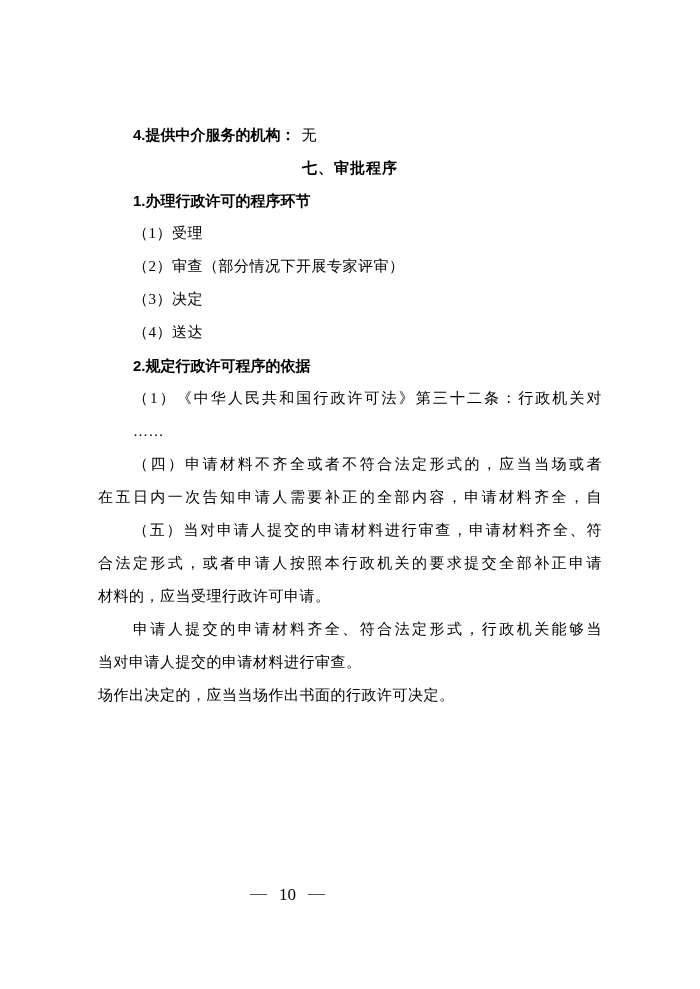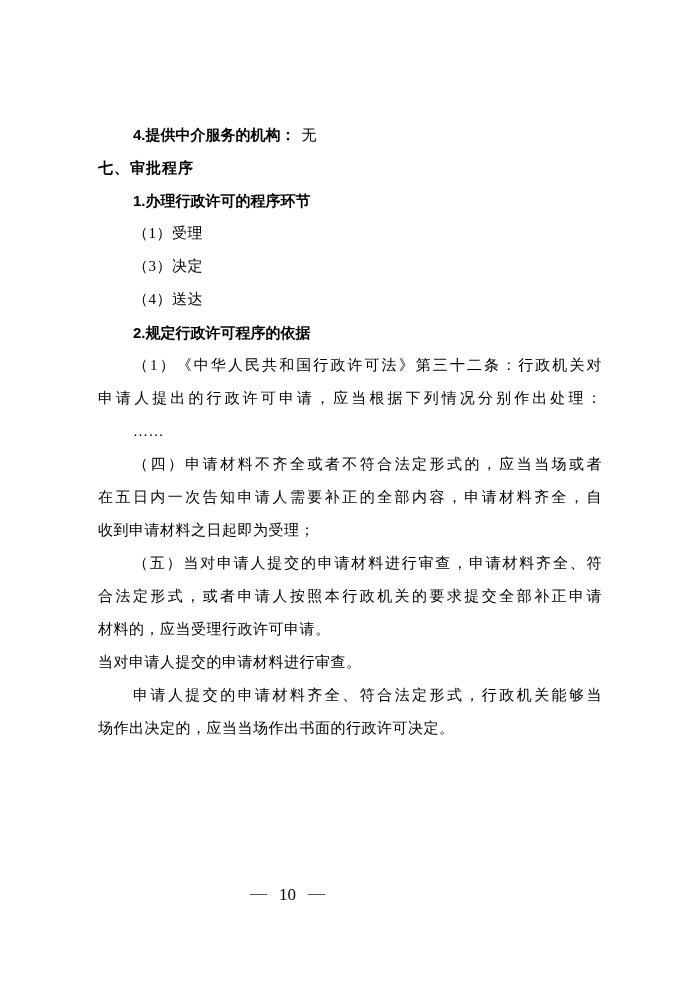--- a/index.html
+++ b/index.html
@@ -39,20 +39,21 @@
     font-weight: 700;
     font-family: "Liberation Sans", "DejaVu Sans", sans-serif;
     letter-spacing: 0;
   }
   .kv-value {
     font-weight: 400;
     margin-left: 6px;
   }
   .h1 {
     letter-spacing: 1px;
+    text-align: center;
   }
   .footer {
     position: absolute;
     top: 884px;
     left: 0;
     width: 575px;
     text-align: center;
     font-size: 17px;
     line-height: 22px;
     color: #000000;
@@ -72,35 +73,34 @@
   <div class="line ind">
     <span class="kv-label">4.提供中介服务的机构：</span><span class="kv-value">无</span>
   </div>
 
 
   <div class="line b h1">七、审批程序</div>
 
   <div class="line b ind">1.办理行政许可的程序环节</div>
 
   <div class="line ind">（1）受理</div>
+  <div class="line ind">（2）审查（部分情况下开展专家评审）</div>
   <div class="line ind">（3）决定</div>
   <div class="line ind">（4）送达</div>
 
   <div class="line b ind">2.规定行政许可程序的依据</div>
 
   <div class="line ind just">（1）《中华人民共和国行政许可法》第三十二条：行政机关对</div>
-  <div class="line just">申请人提出的行政许可申请，应当根据下列情况分别作出处理：</div>
   <div class="line ind">……</div>
   <div class="line ind just">（四）申请材料不齐全或者不符合法定形式的，应当当场或者</div>
   <div class="line just">在五日内一次告知申请人需要补正的全部内容，申请材料齐全，自</div>
-  <div class="line">收到申请材料之日起即为受理；</div>
   <div class="line ind just">（五）当对申请人提交的申请材料进行审查，申请材料齐全、符</div>
   <div class="line just">合法定形式，或者申请人按照本行政机关的要求提交全部补正申请</div>
   <div class="line">材料的，应当受理行政许可申请。</div>
+  <div class="line ind just">申请人提交的申请材料齐全、符合法定形式，行政机关能够当</div>
   <div class="line">当对申请人提交的申请材料进行审查。</div>
-  <div class="line ind just">申请人提交的申请材料齐全、符合法定形式，行政机关能够当</div>
   <div class="line">场作出决定的，应当当场作出书面的行政许可决定。</div>
 
 </div>
 
 <div class="footer">
   <span class="dash">—</span><span>10</span><span class="dash">—</span>
 </div>
 
 </body></html>

